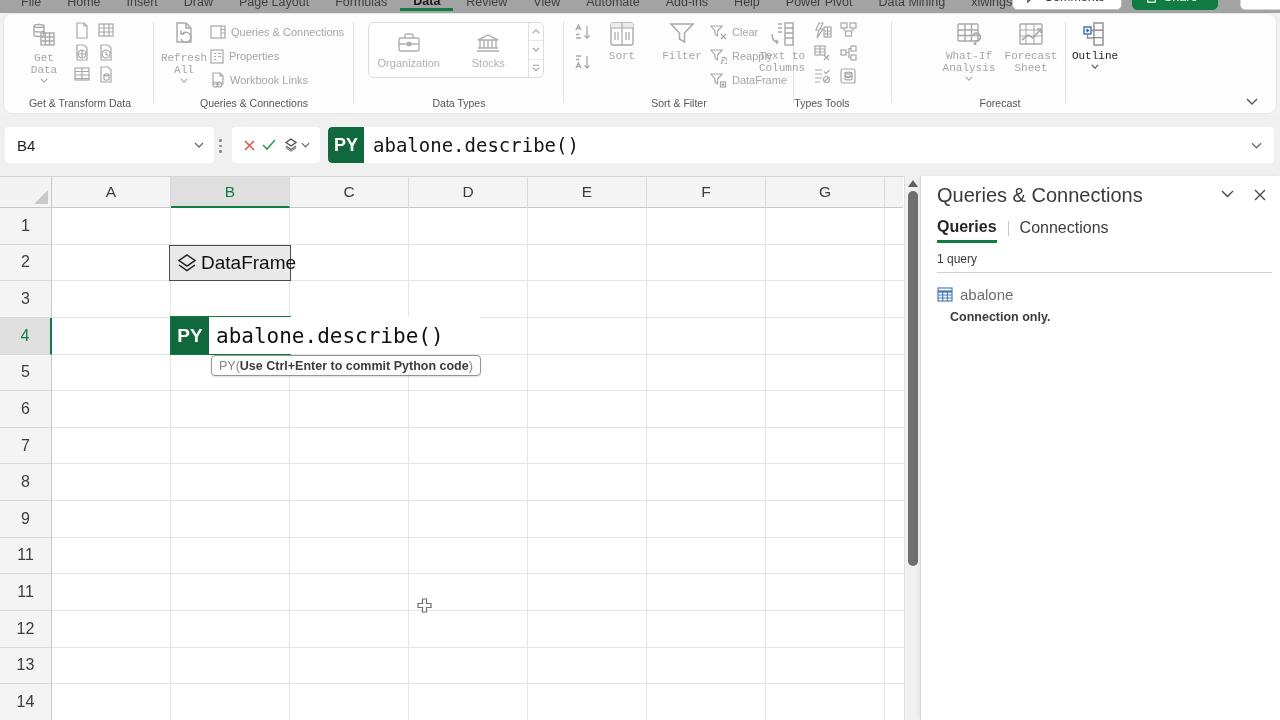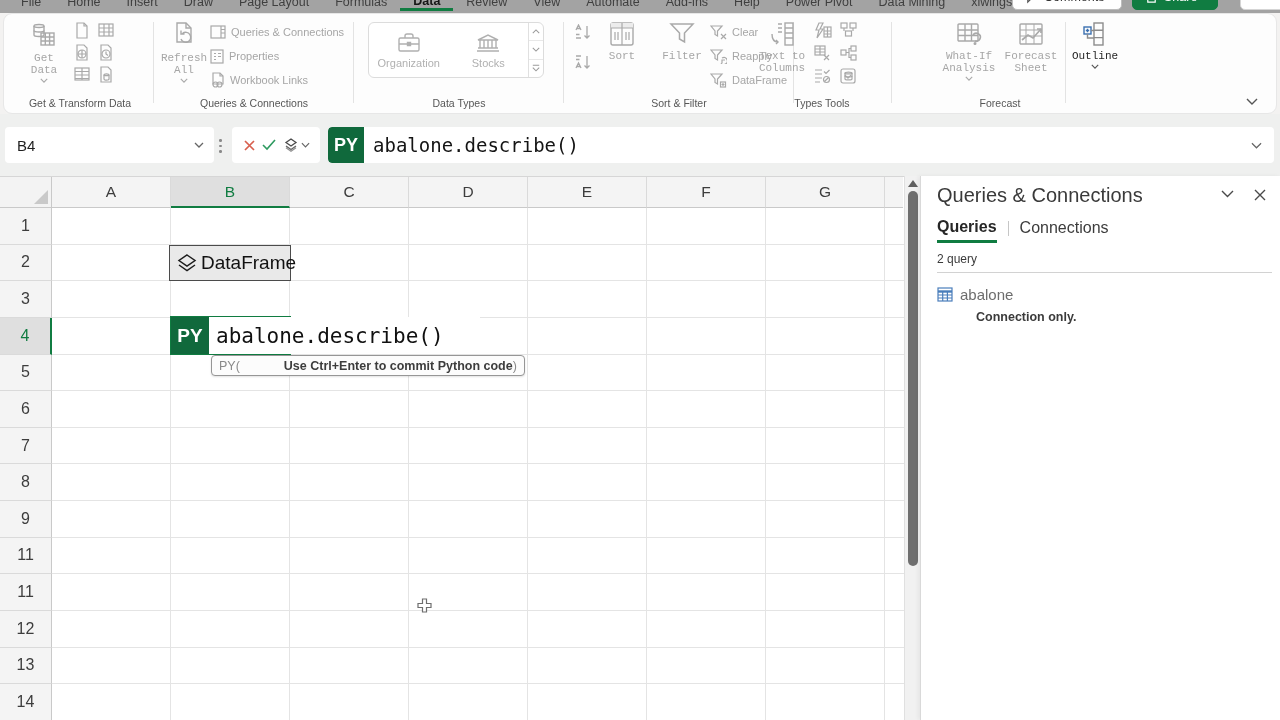--- a/index.html
+++ b/index.html
@@ -89,21 +89,21 @@
                   border-top:1.5px solid var(--accent); border-left:1.5px solid var(--accent); border-bottom:1.5px solid var(--accent); pointer-events:none; }
   .py-badge-cell { width:38px; height:37px; background:var(--badge); color:#fff; font-weight:700; font-size:19px;
                    display:flex; align-items:center; justify-content:center; }
   .edit-code { font-family:"DejaVu Sans Mono", monospace; font-size:21px; color:#101010; margin-left:7px; white-space:nowrap; }
 
   
   .py-tip { position:absolute; left:211px; top:355px; height:21px; z-index:6; background:#fcfcfc;
             border:1px solid #969696; border-radius:4px; box-shadow:0 1px 2px rgba(0,0,0,.12);
             display:flex; align-items:center; padding:0 7px; font-size:12.5px; white-space:nowrap; }
   .py-tip .dim { color:#8a8a8a; }
-  .py-tip .strong { color:#3d3d3d; font-weight:700;margin-left:44px; }
+  .py-tip .strong { color:#3d3d3d; font-weight:700; }
 
   
   .cell-cursor { position:absolute; left:417px; top:598px; z-index:7; }
 
   
   .vscroll { position:absolute; left:904px; top:176px; width:16px; height:544px; background:#f1f1f1; border-left:1px solid #e0e0e0; }
   .vscroll .up { position:absolute; left:3px; top:4px; width:0; height:0; border-left:5px solid transparent;
                  border-right:5px solid transparent; border-bottom:7px solid #5f5f5f; }
   .vscroll .thumb { position:absolute; left:3px; top:15px; width:10px; height:375px; background:#6f6f6f; border-radius:6px; }
 
@@ -115,21 +115,21 @@
   .pane-close { position:absolute; right:14px; top:13px; }
   .pane-tabs { position:absolute; left:16px; top:44px; display:flex; align-items:center; height:20px; }
   .ptab { font-size:16px; color:#3c3c3c; padding-bottom:4px; }
   .ptab.active { font-weight:700; color:#262626; border-bottom:3px solid var(--accent); }
   .ptab-sep { width:1px; height:15px; background:#c6c6c6; margin:0 11px 4px 11px; }
   .pane-count { position:absolute; left:16px; top:76px; font-size:12px; color:#3a3a3a; }
   .pane-rule { position:absolute; left:16px; right:8px; top:96px; border-bottom:1px solid #d2d2d2; }
   .query-item { position:absolute; left:16px; top:110px; }
   .query-row { display:flex; align-items:center; gap:7px; }
   .query-name { font-size:15px; color:#6d6d6d; }
-  .query-detail { margin:7px 0 0 39px; font-size:12.5px; color:#3b3b3b; font-weight:600; }
+  .query-detail { margin:7px 0 0 13px; font-size:12.5px; color:#3b3b3b; font-weight:600; }
 
   svg { display:block; }
 </style>
 </head>
 <body>
 
 <div class="stage">
 
   <div class="tabs-strip">
     <div class="tabs-inner" id="tabs-inner">
@@ -639,21 +639,21 @@
     <span class="pane-close">
         <svg width="12" height="12" viewBox="0 0 12 12">
           <path d="M1 1l10 10M11 1L1 11" stroke="#4a4a4a" stroke-width="1.4" fill="none"></path>
         </svg>
       </span>
     <div class="pane-tabs">
       <span class="ptab active">Queries</span>
       <span class="ptab-sep"></span>
       <span class="ptab">Connections</span>
     </div>
-    <div class="pane-count">2 query</div>
+    <div class="pane-count">1 query</div>
     <div class="pane-rule"></div>
     <div class="query-item">
       <div class="query-row">
         <span class="icn">
           <svg width="16" height="15" viewBox="0 0 16 15" fill="none" stroke="#4a7ebb" stroke-width="1.2">
               <rect x="1" y="1" width="14" height="13"></rect>
               <path d="M1 4.5h14" stroke-width="2.4"></path>
               <path d="M1 8h14M1 11h14M5.7 4.5V14M10.4 4.5V14"></path>
             </svg>
         </span>

